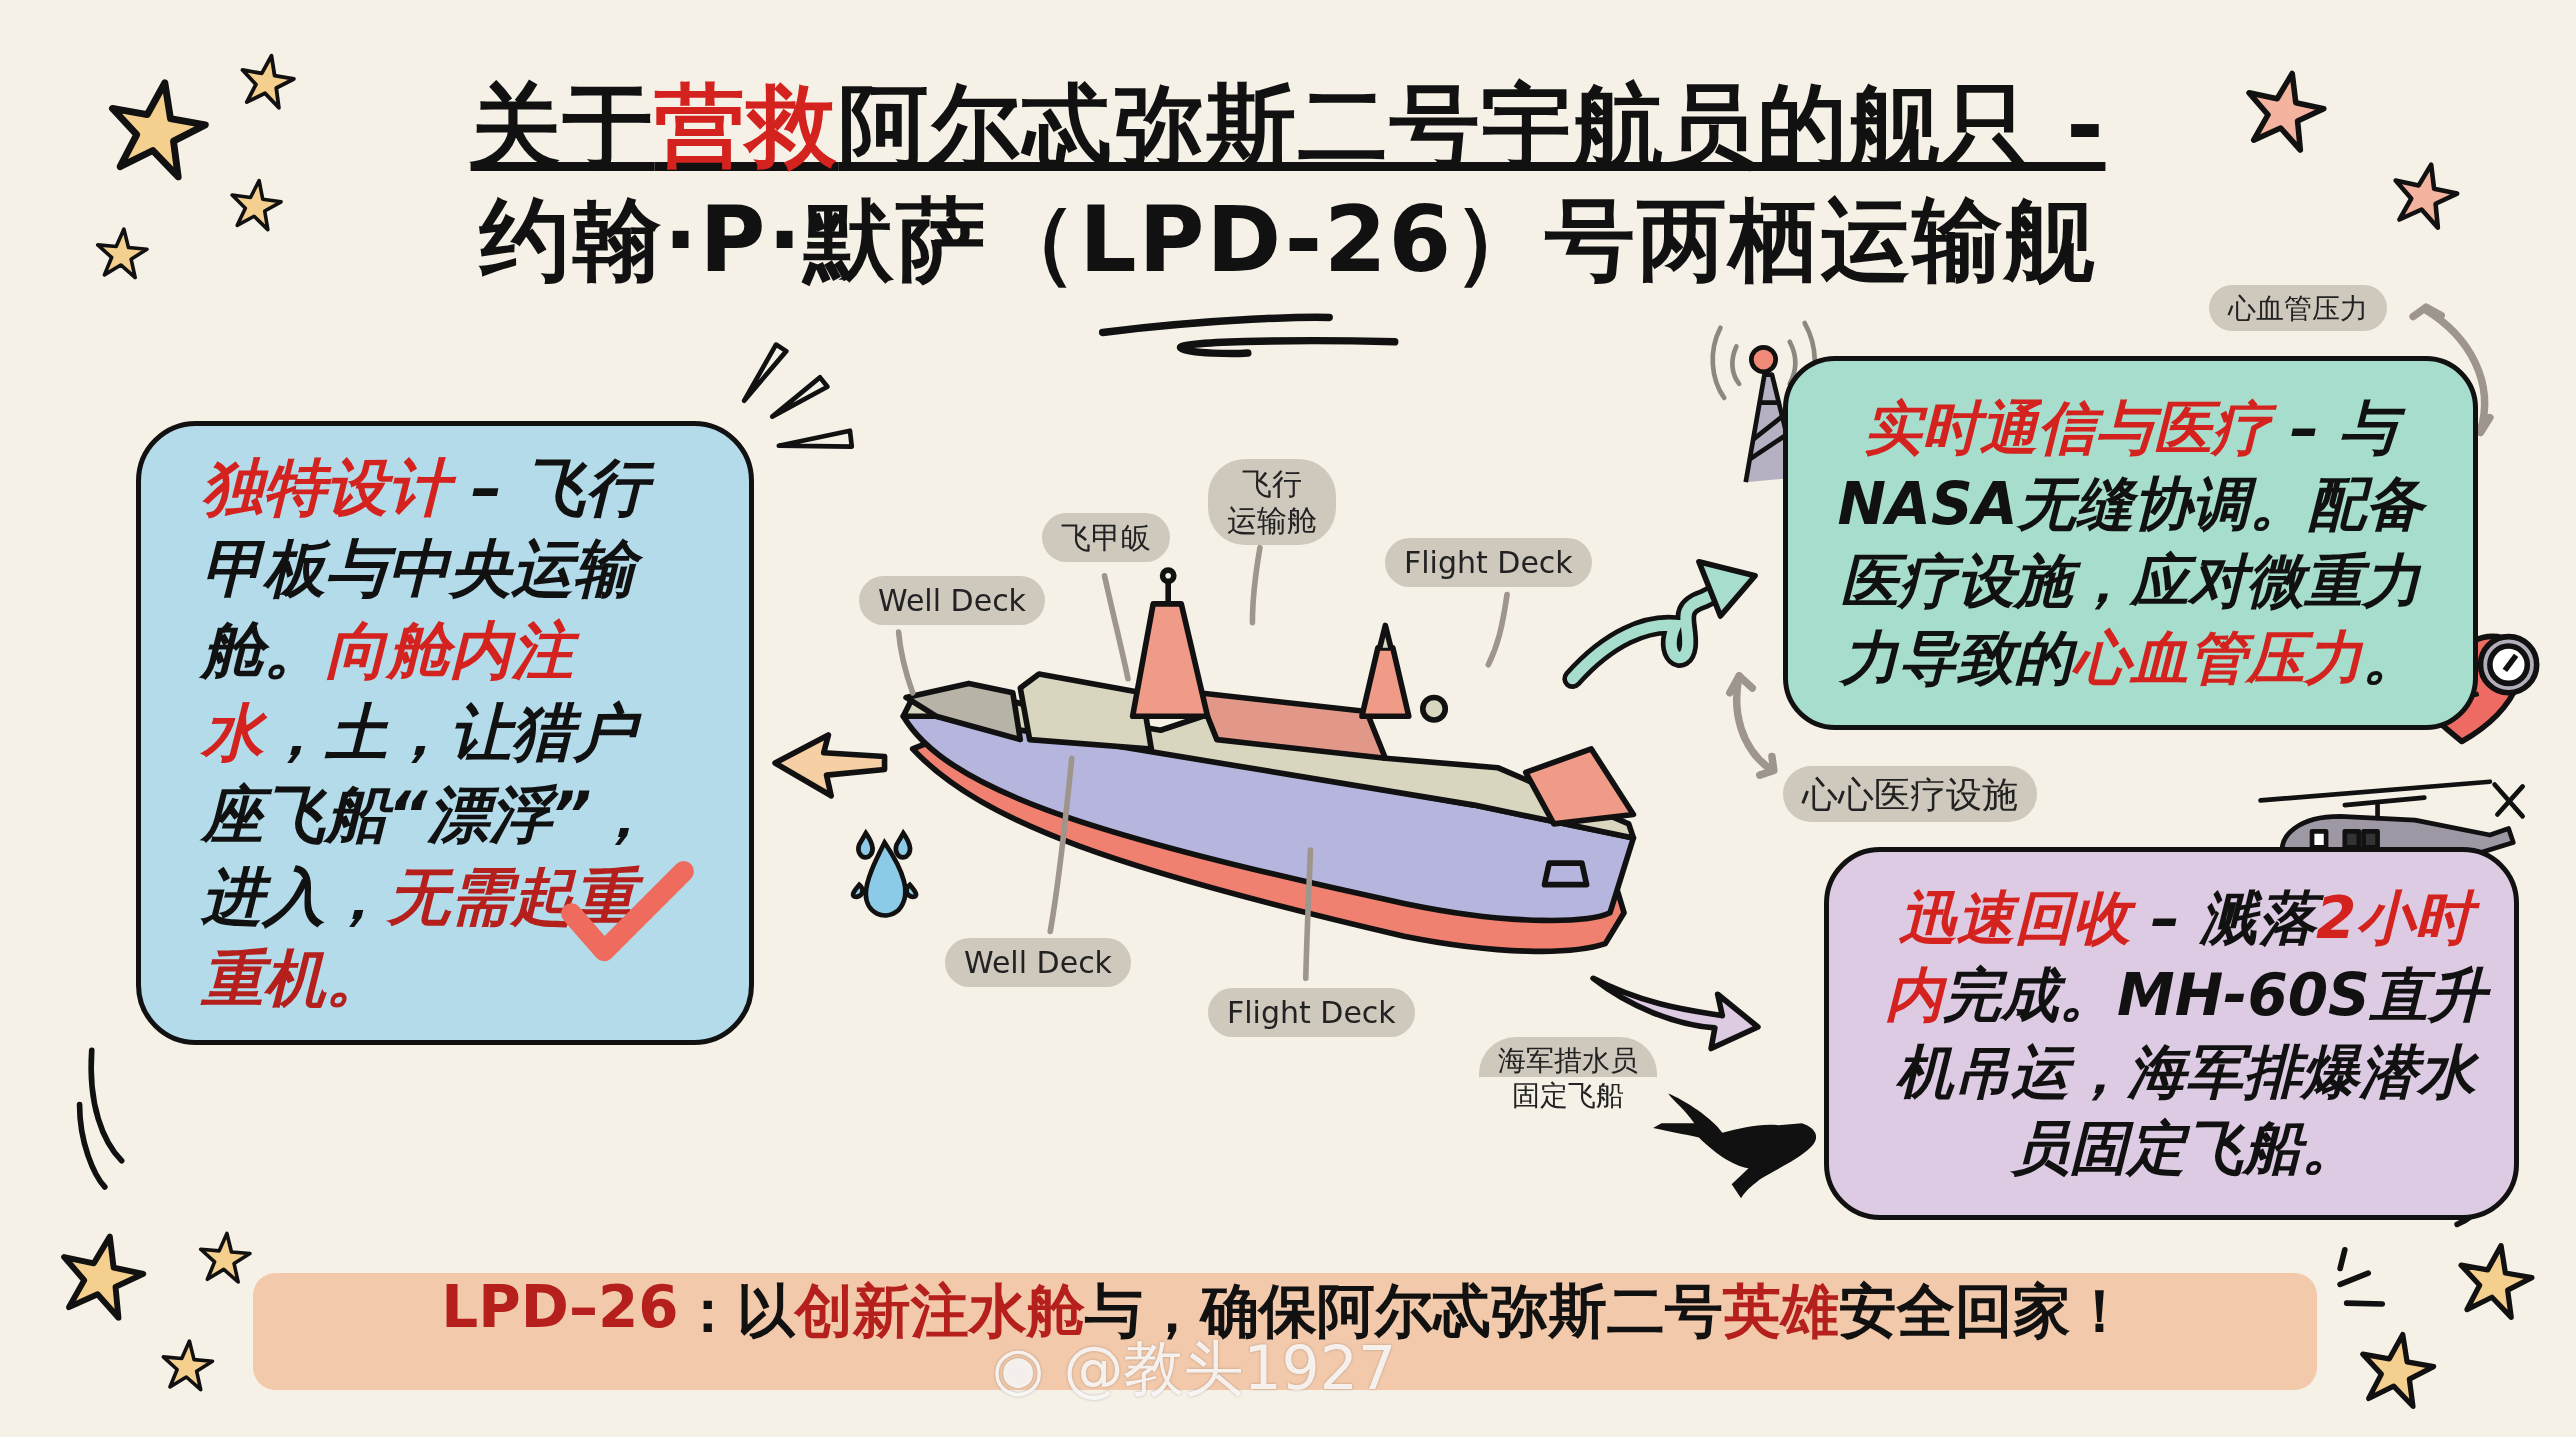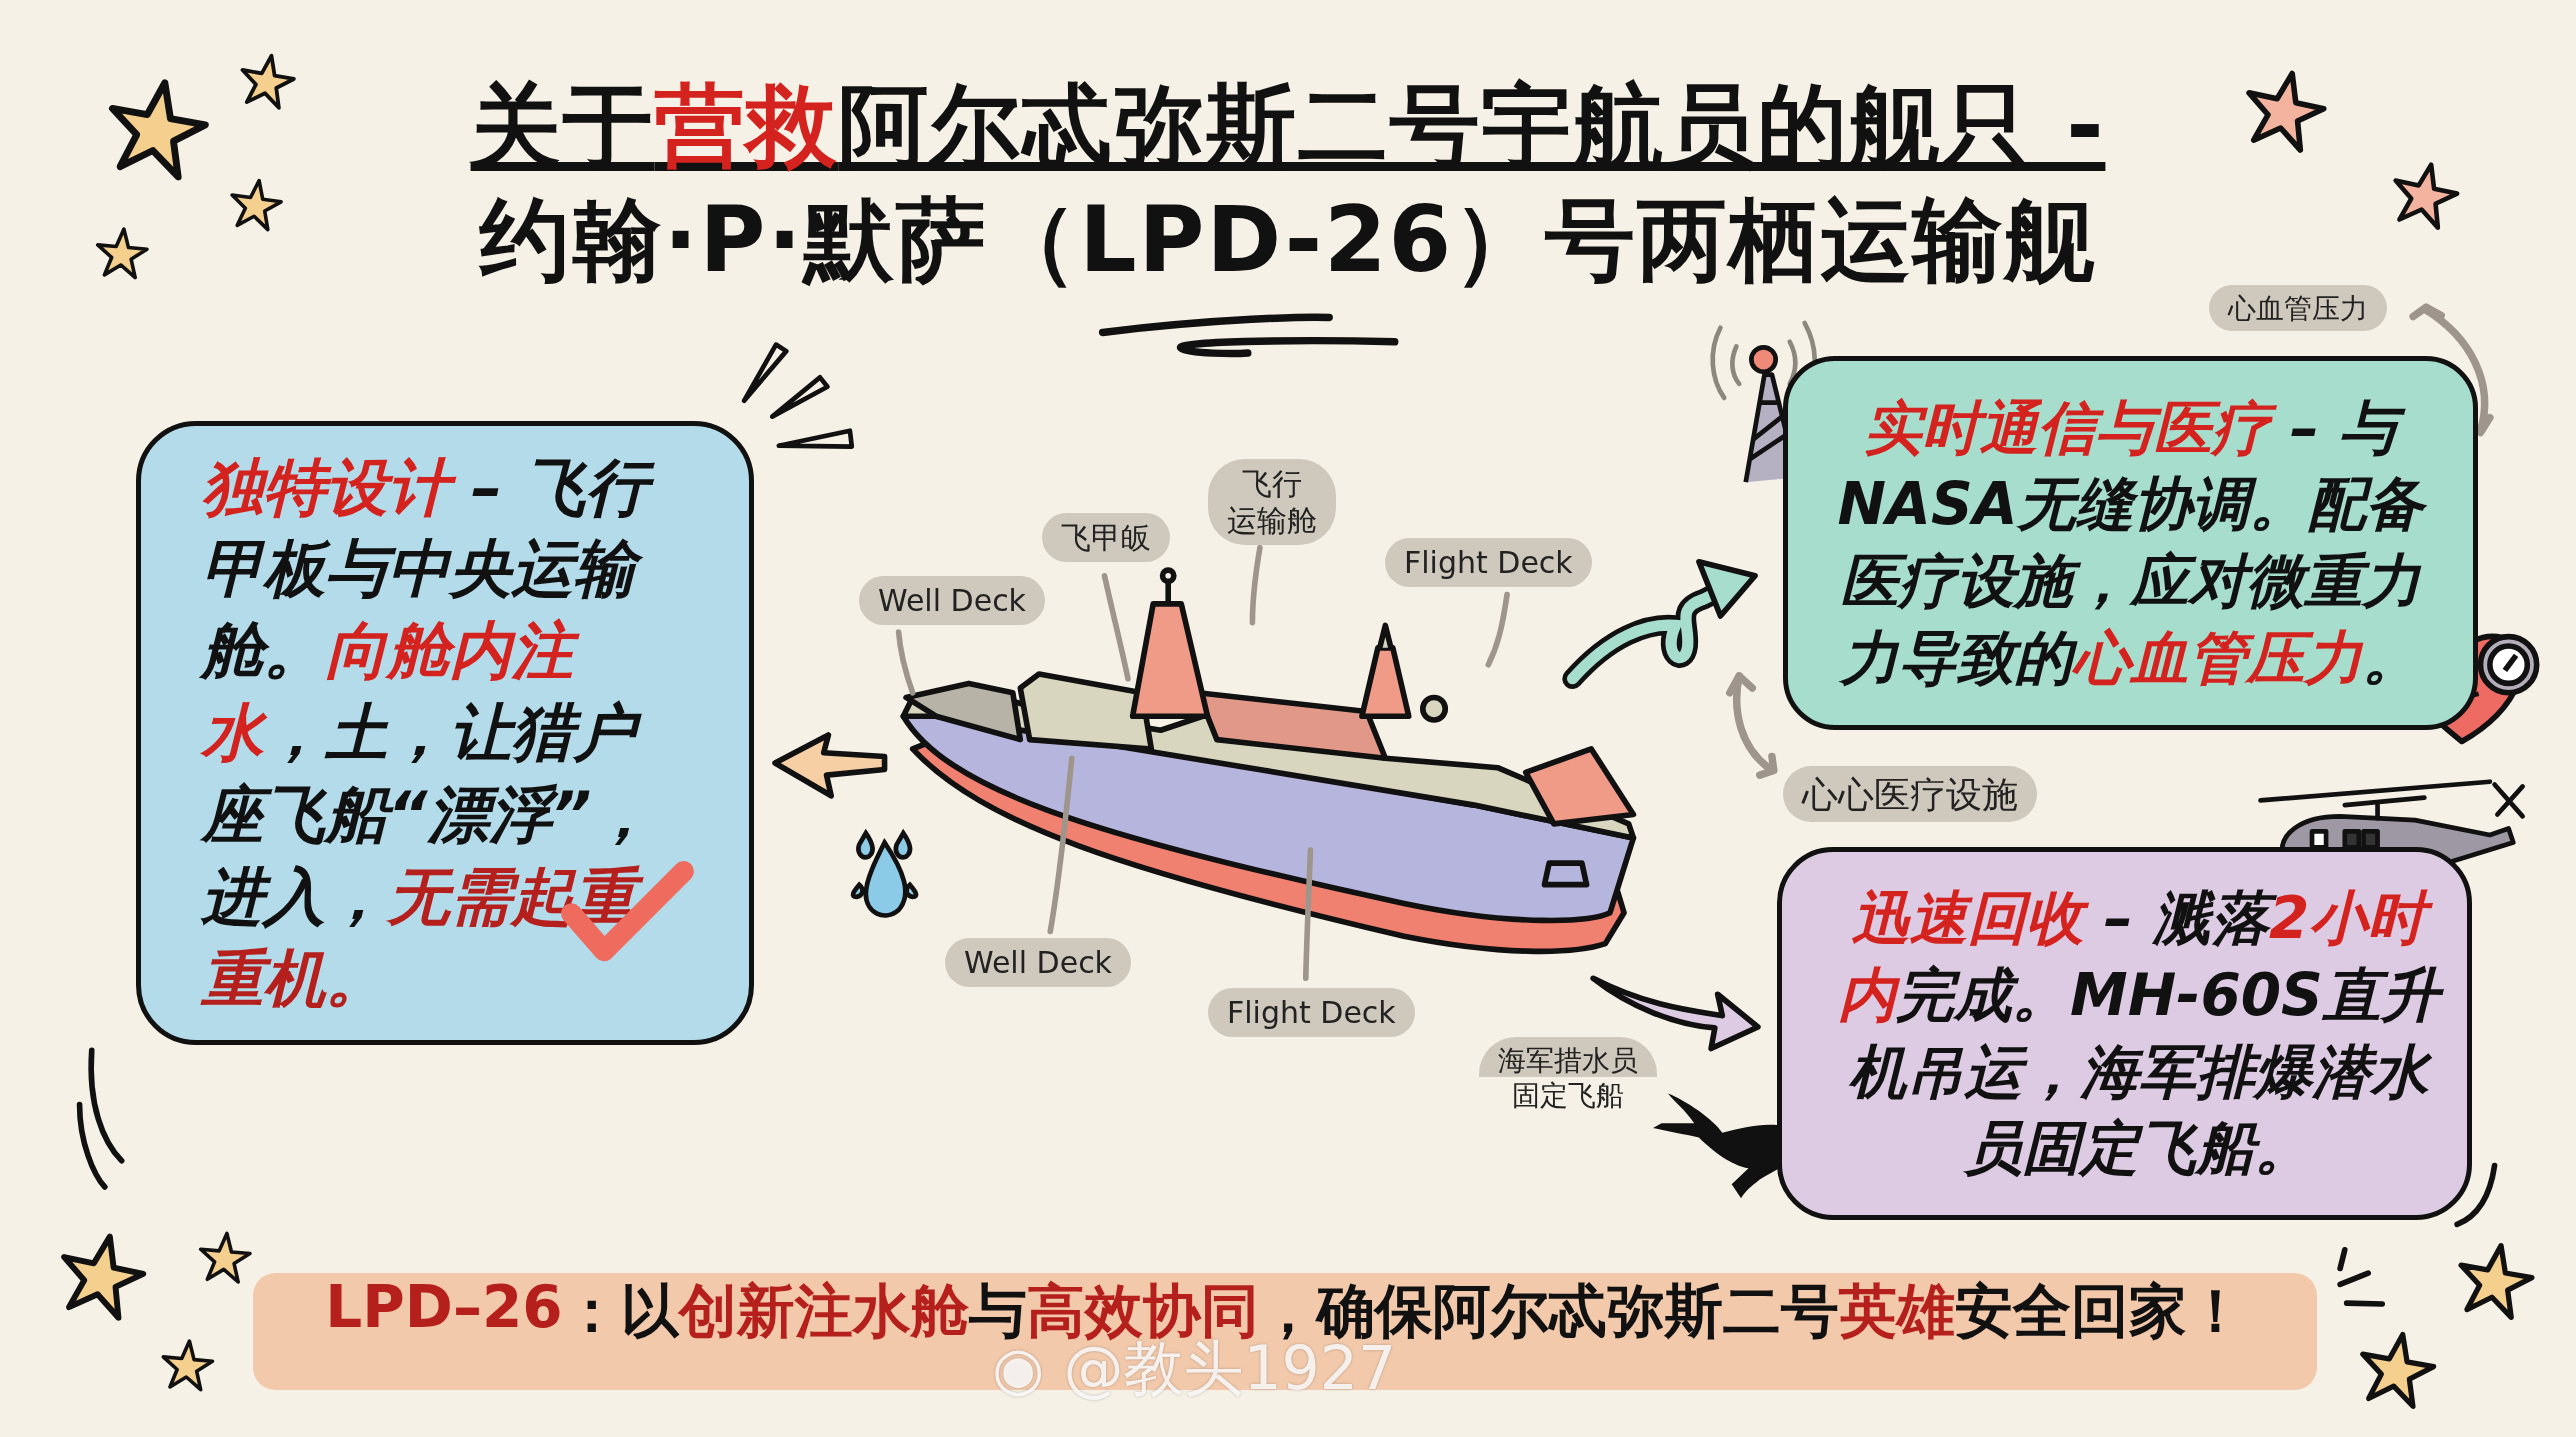--- a/index.html
+++ b/index.html
@@ -9,21 +9,21 @@
                 font-size:90px; letter-spacing:1.9px; line-height:1; color:#111; }
   .red { color:#d4231f; }
   .dred { color:#b51f1c; }
   .card { position:absolute; border:5.6px solid #111; border-radius:60px; box-sizing:border-box;
           display:flex; align-items:center; justify-content:center; text-align:center;font-style:italic; }
   .card-text { font-weight:bold; line-height:1.32; }
   .blue-card { left:136px; top:421px; width:618px; height:624px; background:#b3dbea; }
   .blue-card .card-text { font-size:62px; width:487px; text-align:left; }
   .green-card { left:1783px; top:356px; width:695px; height:374px; background:#a7ddcd; border-radius:52px; }
   .green-card .card-text { font-size:58px; width:599px; }
-  .purple-card { left:1777px; top:847px; width:695px; height:373px; background:#dccbe2; border-radius:56px;padding-left:28px; }
+  .purple-card { left:1824px; top:847px; width:695px; height:373px; background:#dccbe2; border-radius:56px;padding-left:28px; }
   .purple-card .card-text { font-size:58px; width:618px; }
   .pill { position:absolute; background:#cfc8bd; border-radius:37px; font-size:30px; color:#222;
           padding:5.6px 19px; text-align:center; line-height:1.25; white-space:nowrap; }
   .banner { position:absolute; left:253px; top:1273px; width:2064px; height:117px; background:#f2c9ab;
             border-radius:22.5px; display:flex; align-items:flex-start; justify-content:center;
             font-weight:bold; font-size:58px; white-space:nowrap; }
   .watermark { position:absolute; left:992px; top:1329px; font-size:60px; color:rgba(255,255,255,0.85);
                text-shadow:0 0 2.8px rgba(0,0,0,0.25); white-space:nowrap; }
   svg { position:absolute; overflow:visible; }
 </style>
@@ -212,21 +212,20 @@
 <div class="pill" style="left:2209px;top:285px;font-size:28px;">心血管压力</div>
 <div class="pill" style="left:1783px;top:766px;font-size:36px;">心心医疗设施</div>
 <div class="pill" style="left:1479px;top:1037px;font-size:28px;white-space:pre;background:linear-gradient(#cfc8bd 0 50%, transparent 50%);">海军措水员
 固定飞船</div>
 
 <div class="banner">
   <span class="dred">LPD–26</span>
     <span>：以</span>
     <span class="dred">创新注水舱</span>
     <span>与</span>
-    <span class="dred">高效协同</span>
     <span>，确保阿尔忒弥斯二号</span>
     <span class="dred">英雄</span>
     <span>安全回家！</span>
 </div>
 
 <div class="watermark">
   <span>◉</span>
   <span>@教头1927</span>
 </div>
 

